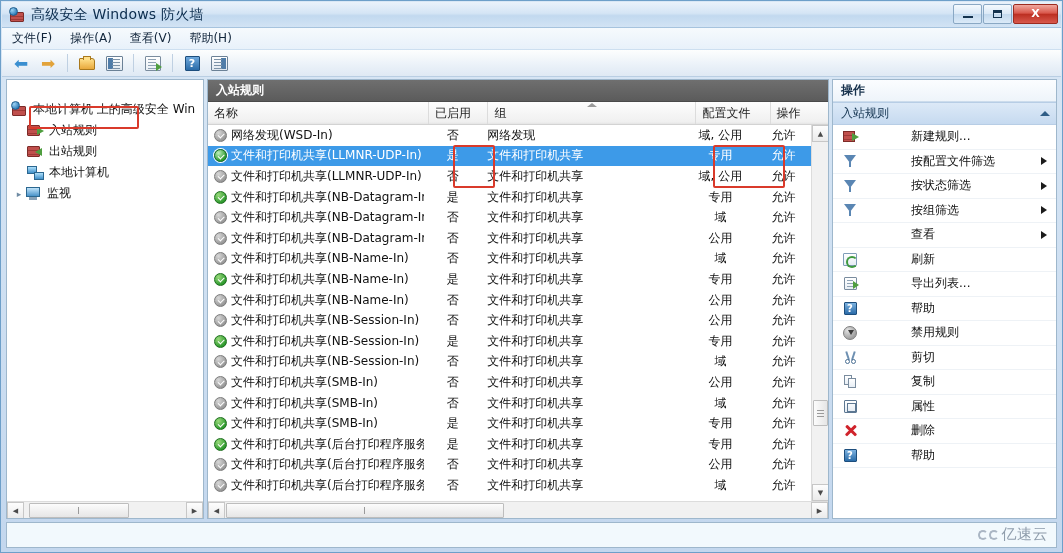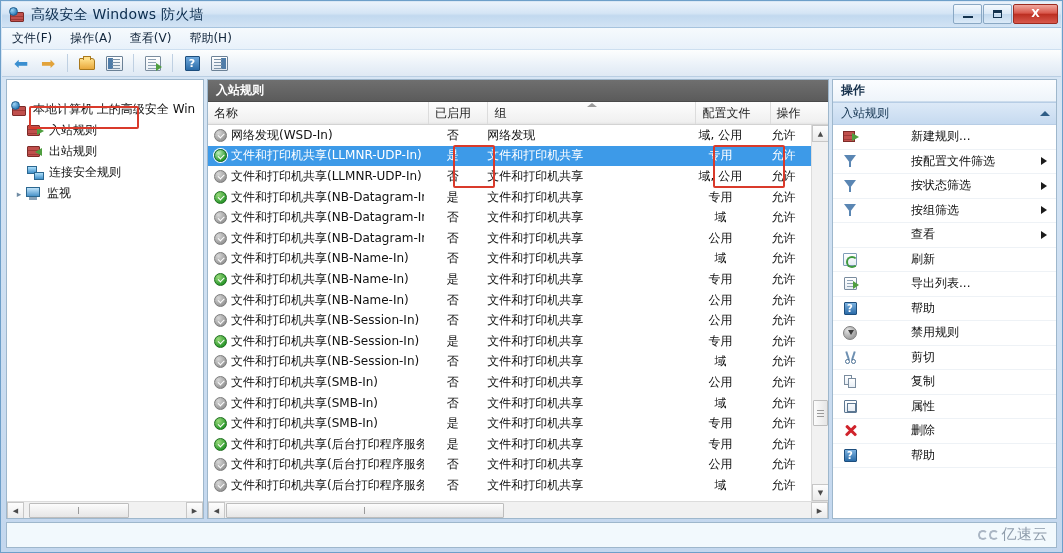--- a/index.html
+++ b/index.html
@@ -483,21 +483,21 @@
               <div class="ar"></div>
             </div>
           <span>出站规则</span>
         </div>
 
         <div class="tree-row lvl1">
           <div class="tree-ico ti-conn">
               <div class="mon"></div>
               <div class="mon2"></div>
             </div>
-          <span>连接安全规则</span>
+          <span>本地计算机</span>
         </div>
 
         <div class="tree-row" style="padding-left:6px;">
           <span class="expander">▸</span>
           <div class="tree-ico ti-mon">
               <div class="scr"></div>
               <div class="base"></div>
             </div>
           <span>监视</span>
         </div>

